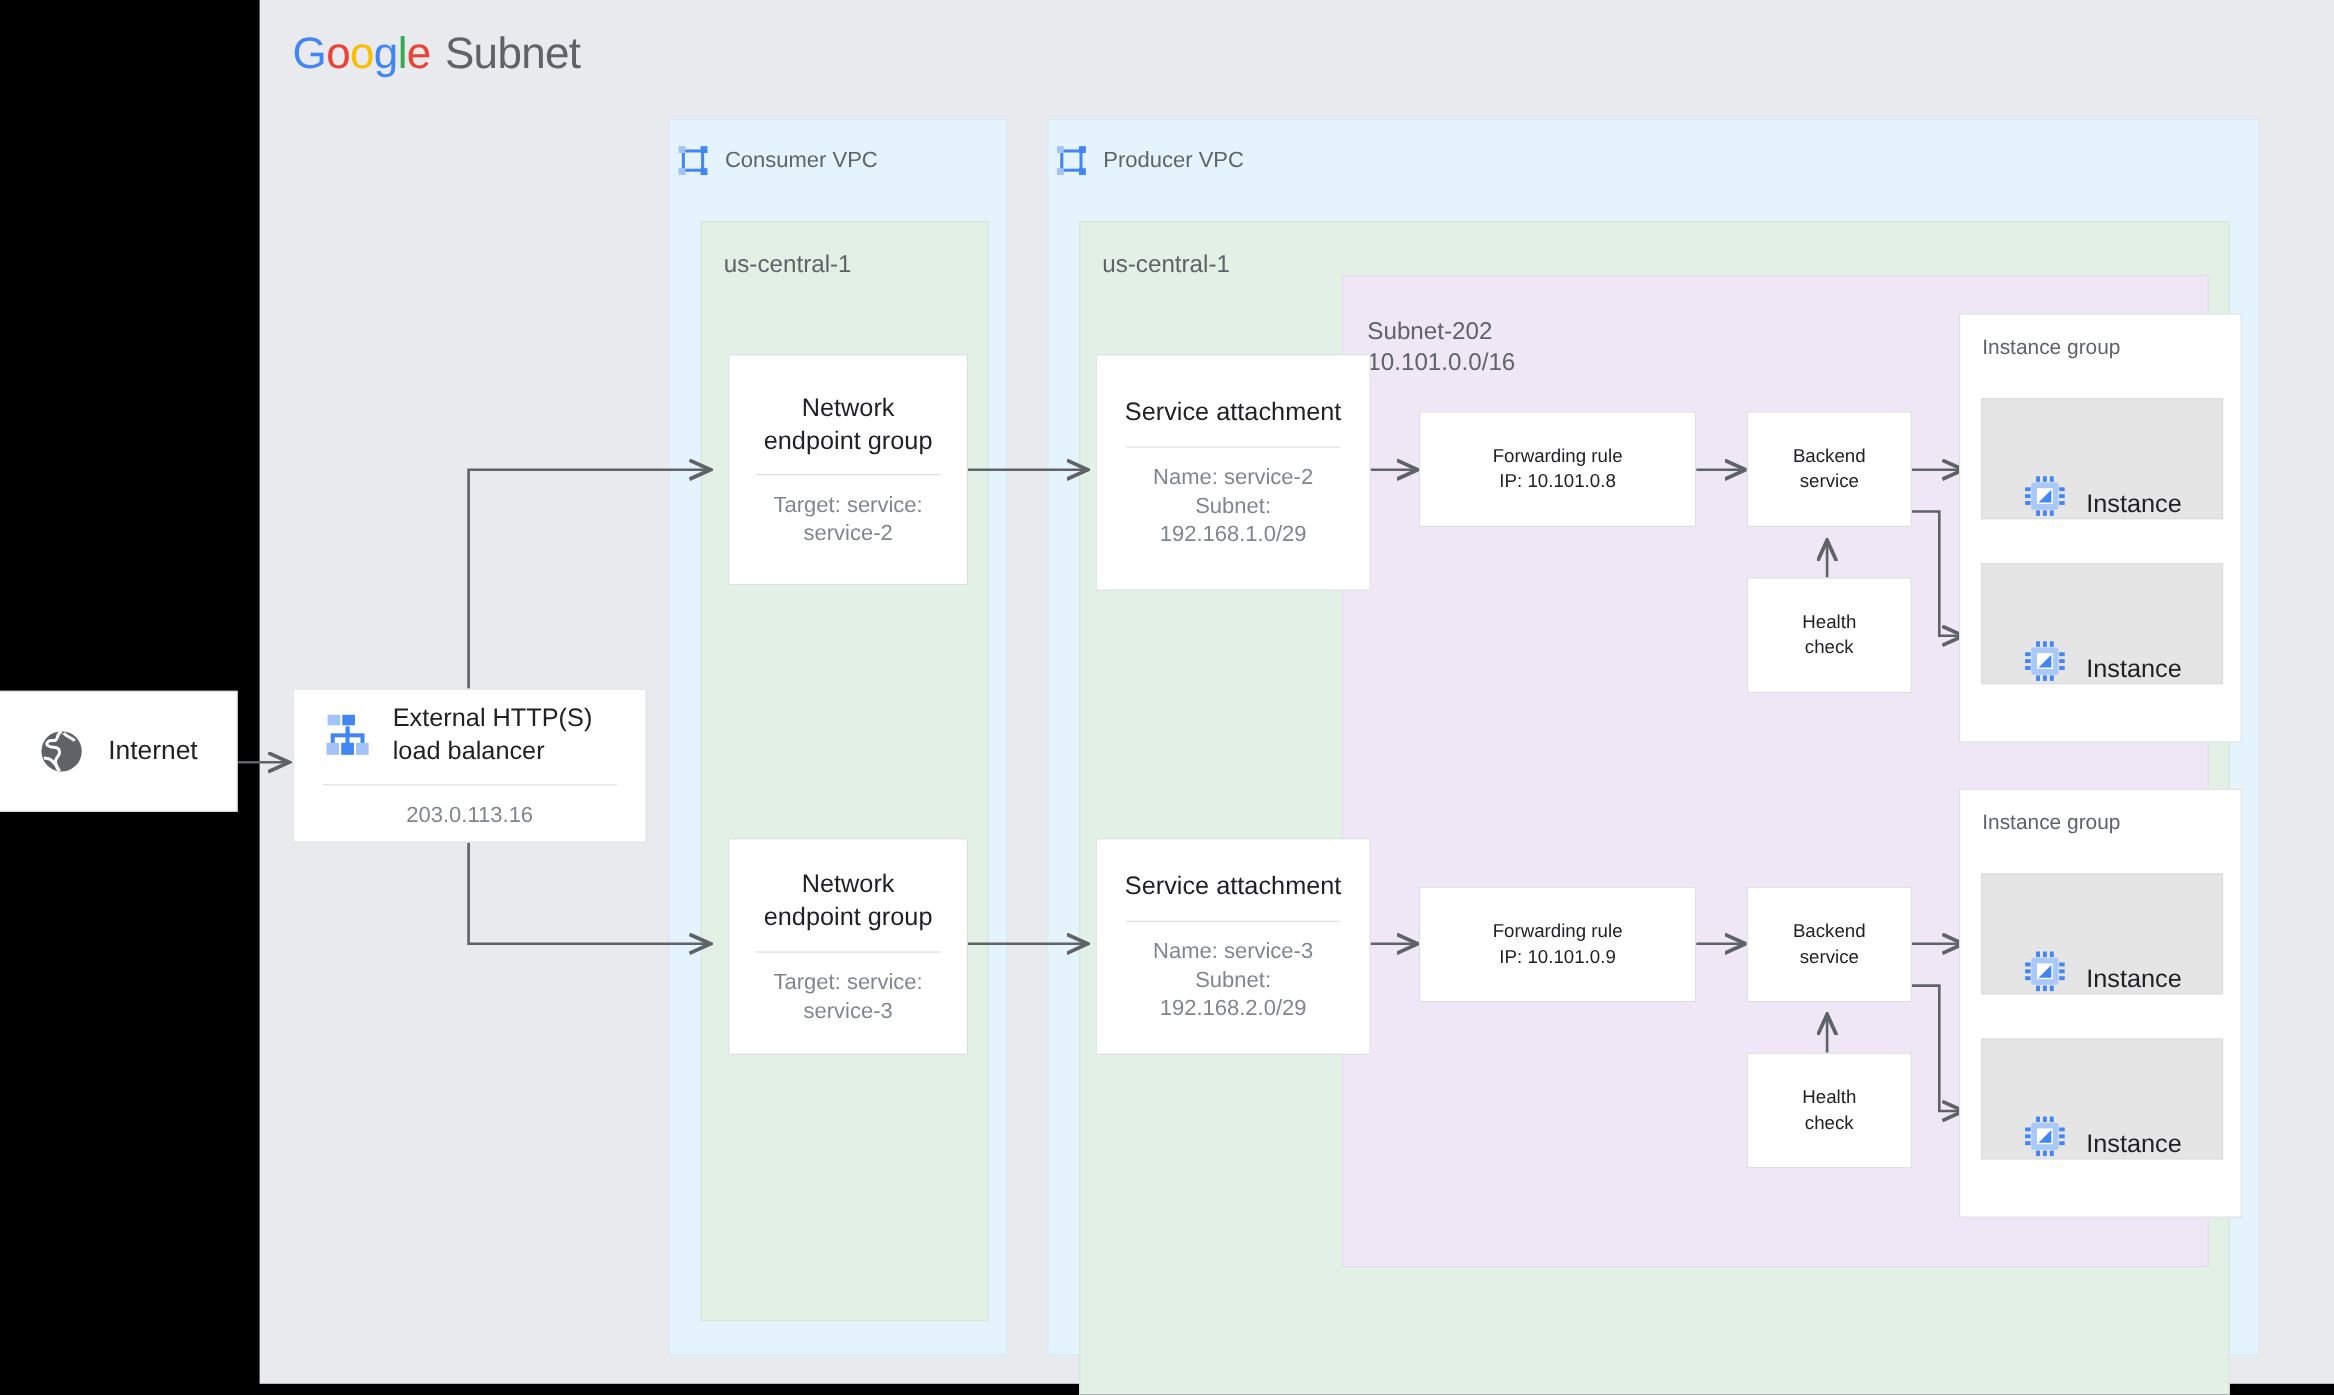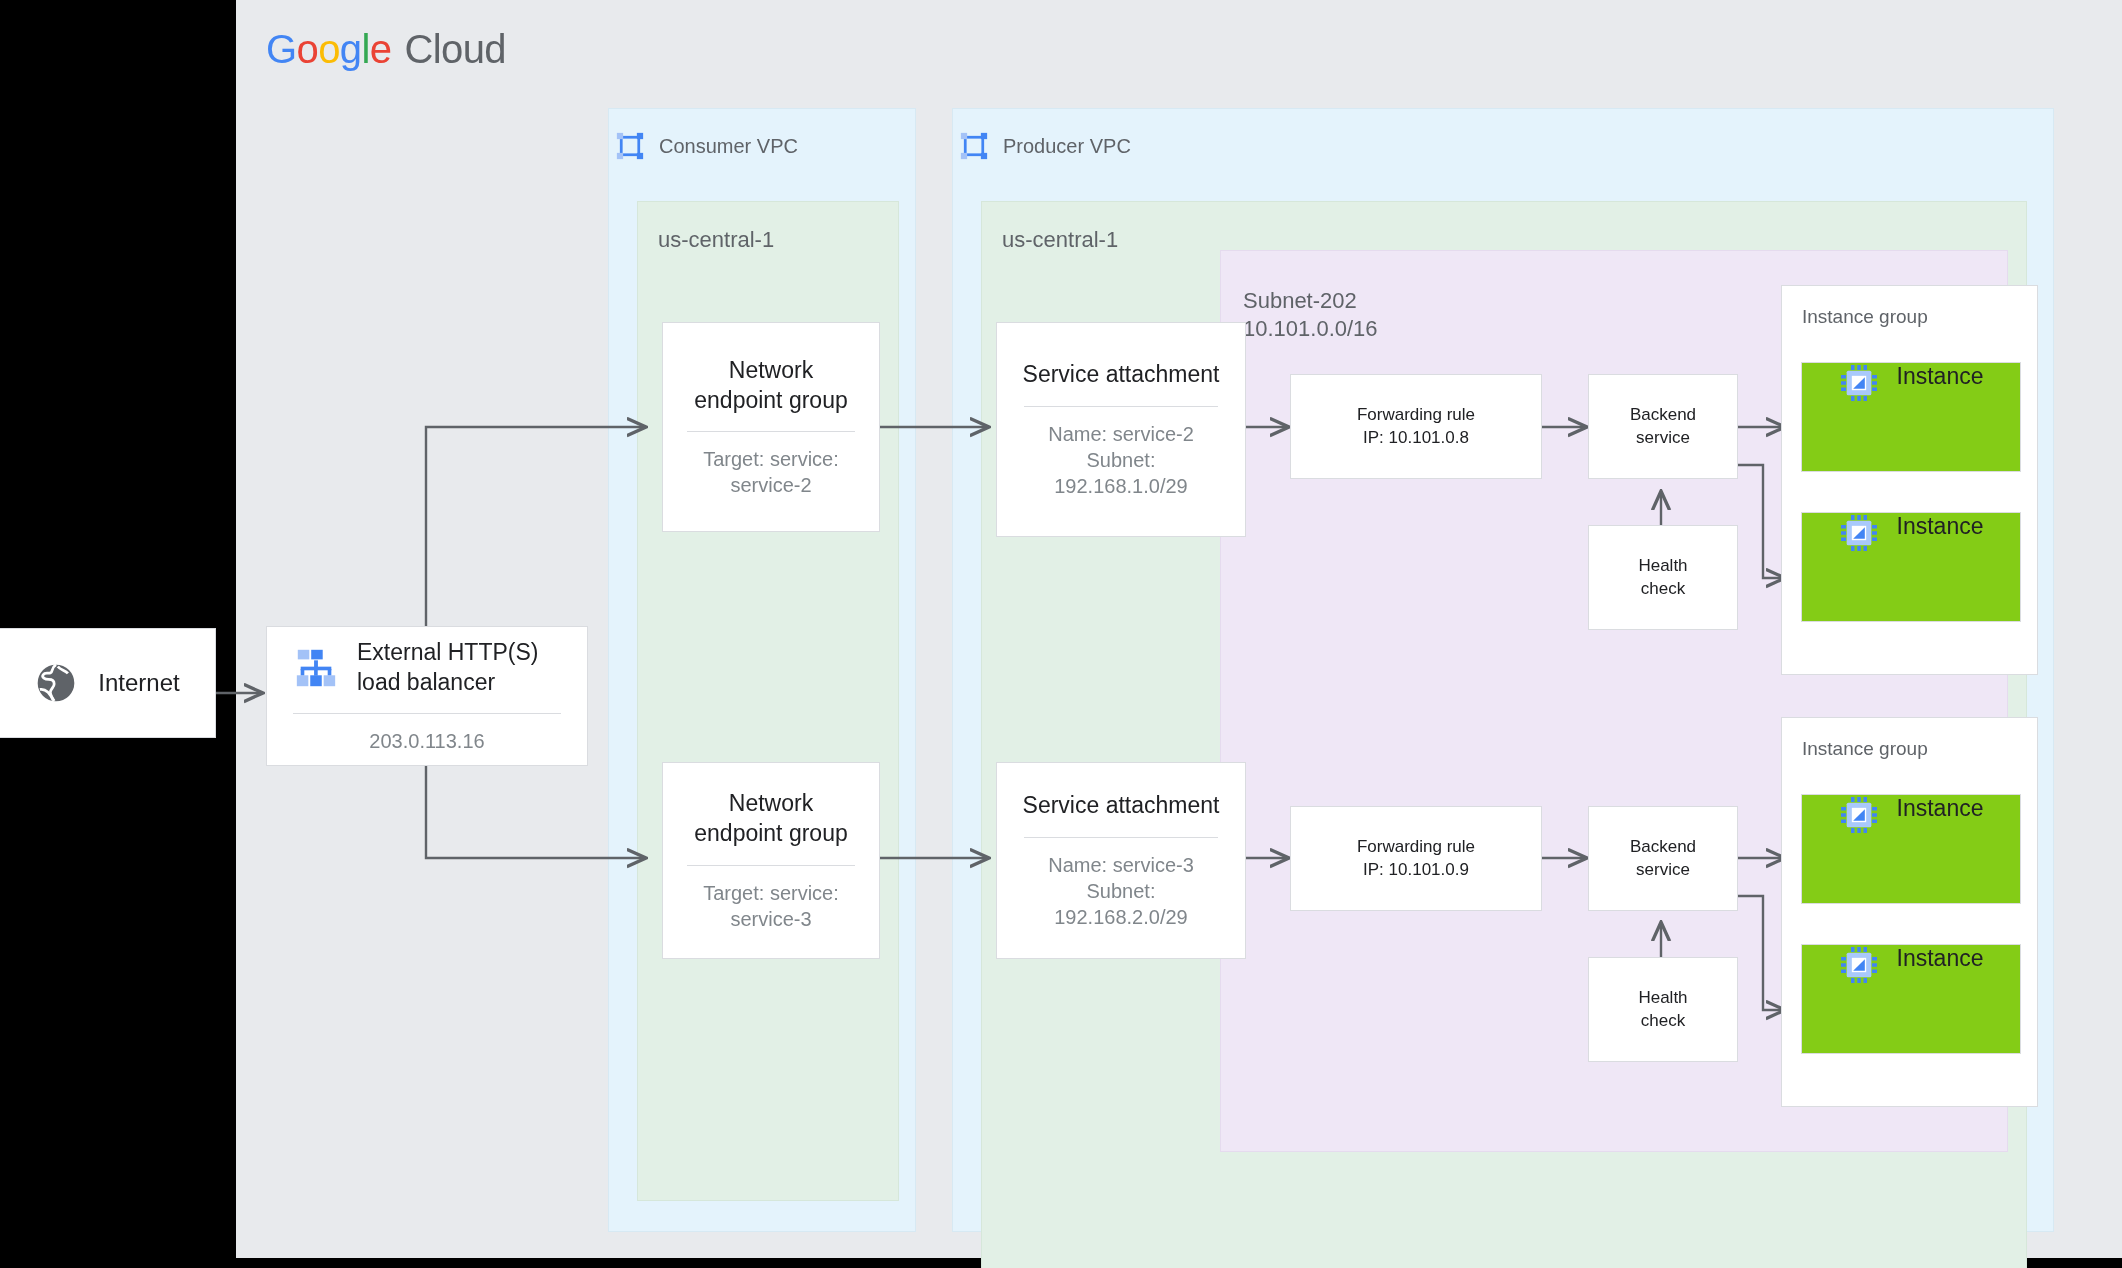--- a/index.html
+++ b/index.html
@@ -151,24 +151,24 @@
   .igroup > .ig-label {
     position: absolute;
     left: 20px;
     top: 20px;
     color: #5f6368;
     font-size: 19px;
   }
   .inst {
     position: absolute;
     box-sizing: border-box;
-    background: #84cc16;
+    background: #e5e5e5;
     border: 1px solid #dadce0;
     display: flex;
-    align-items: flex-start;
+    align-items: flex-end;
     justify-content: center;
     gap: 18px;
   }
   .inst .ilabel {
     color: #202124;
     font-size: 23px;
   }
 
   
   #internet-box {
@@ -206,21 +206,21 @@
 
   <div id="canvas"></div>
 
   <div id="gc-logo">
     <span class="g1">G</span>
       <span class="o1">o</span>
       <span class="o2">o</span>
       <span class="g2">g</span>
       <span class="l1">l</span>
       <span class="e1">e</span>
-    <span class="cloud">Cloud</span>
+    <span class="cloud">Subnet</span>
   </div>
 
   <div class="panel vpc" style="left:608px; top:108px; width:308px; height:1124px;">
     <div class="vpc-head">
       <span>
         <svg class="icon" width="30" height="30" viewBox="0 0 24 24">
           <rect x="5" y="5" width="14" height="14" fill="none" stroke="#4285F4" stroke-width="2.2"></rect>
           <rect x="1.5" y="1.5" width="5" height="5" fill="#a3c2f7"></rect>
           <rect x="17.5" y="1.5" width="5" height="5" fill="#4285F4"></rect>
           <rect x="1.5" y="17.5" width="5" height="5" fill="#a3c2f7"></rect>

